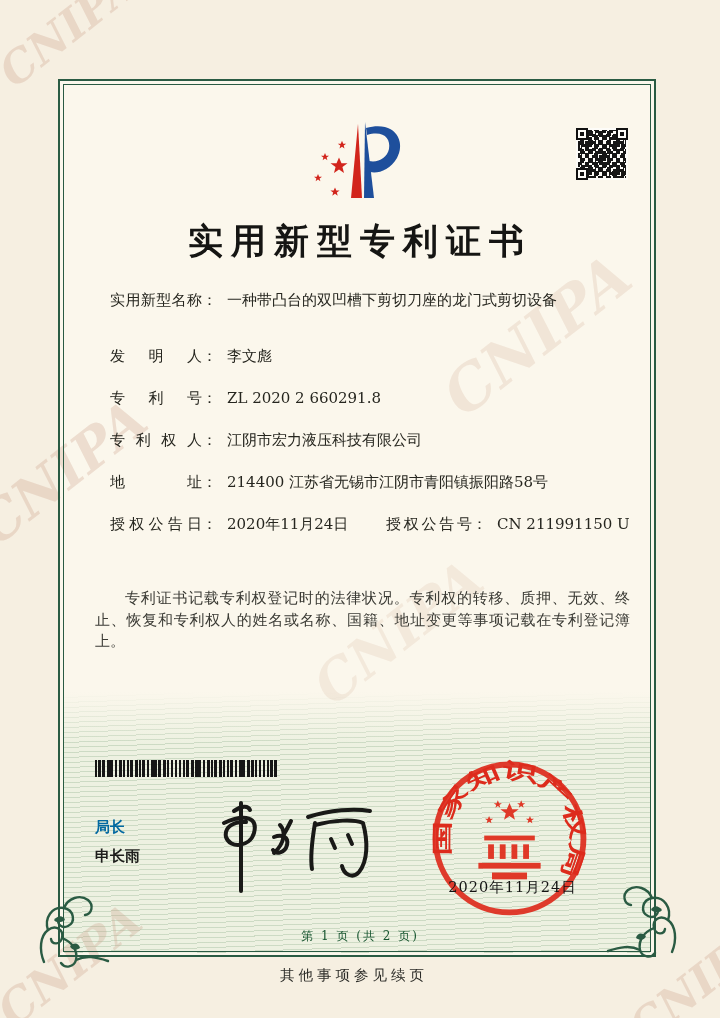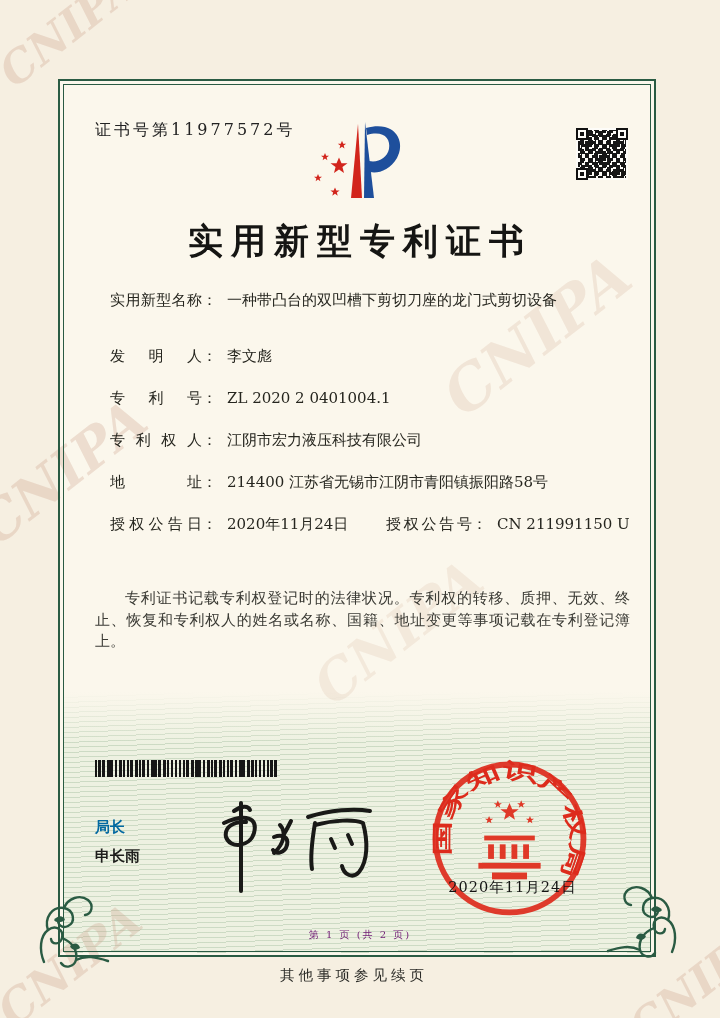--- a/index.html
+++ b/index.html
@@ -82,22 +82,22 @@
     font-weight:700;font-size:15px;color:#1e1e1c;text-align:right;}
   .sig-script{position:absolute;left:196px;top:793px;}
   .sig-script path{stroke:#191917;stroke-width:4;fill:none;stroke-linecap:round;stroke-linejoin:round;}
   
   .seal{position:absolute;left:420px;top:748px;}
   .seal-date{
     position:absolute;left:440px;top:878px;width:145px;text-align:center;
     font-size:14.5px;color:#141414;letter-spacing:1px;
   }
   
-  .pagination{position:absolute;left:0;right:0;top:928px;text-align:center;font-size:10px;
-    letter-spacing:2px;color:#701a75;}
+  .pagination{position:absolute;left:0;right:0;top:928px;text-align:center;font-size:12px;
+    letter-spacing:2px;color:#14532d;}
   .footer-note{position:absolute;left:0;right:12px;top:966px;text-align:center;font-size:14.5px;
     letter-spacing:4px;color:#2c2c28;}
 </style>
 </head>
 <body>
 
 <svg width="0" height="0" style="position:absolute">
   <defs>
     <path id="star5" d="M0,-10 L2.94,-3.09 10,-3.09 4.05,1.18 5.88,8.09 0,4 -5.88,8.09 -4.05,1.18 -10,-3.09 -2.94,-3.09 Z"></path>
   </defs>
@@ -131,21 +131,20 @@
   <svg class="flourish fl-br" viewBox="0 0 80 80">
     <path d="M10,72 C5,60 6,46 14,40 C22,34 30,40 28,48 C26,55 18,55 17,49"></path>
     <path d="M14,40 C10,28 18,16 30,18 C40,20 42,32 34,36 C28,39 22,34 25,28"></path>
     <path d="M30,18 C34,8 46,4 54,10 C60,15 58,24 51,25"></path>
     <path d="M28,48 C38,52 44,60 42,70 C40,77 31,79 27,73"></path>
     <path d="M42,70 C52,65 62,67 74,71"></path>
     <path class="leaf" d="M20,30 C24,25 29,25 31,30 C27,33 22,33 20,30 Z"></path>
     <path class="leaf" d="M36,56 C40,52 45,53 46,58 C42,61 37,60 36,56 Z"></path>
   </svg>
 
-  <div class="cert-no">证书号第11977572号</div>
 
   <svg class="logo" width="120" height="95" viewBox="0 0 120 95">
     <use href="#star5" transform="translate(44,31) scale(0.42)" fill="#d2251c"></use>
     <use href="#star5" transform="translate(27,43) scale(0.40)" fill="#d2251c"></use>
     <use href="#star5" transform="translate(41,52) scale(0.85)" fill="#d2251c"></use>
     <use href="#star5" transform="translate(20,64) scale(0.40)" fill="#d2251c"></use>
     <use href="#star5" transform="translate(37,78) scale(0.46)" fill="#d2251c"></use>
     <path d="M60,10 L64,84 L53,84 Z" fill="#d2251c"></path>
     <path d="M67,8 L76,84 L66,84 Z" fill="#1e4f9c"></path>
     <path d="M68,14 C98,6 108,28 99,44 C92,56 80,60 72,58 L71,47 C80,49 89,44 91,35 C93,24 85,16 69,21 Z" fill="#1e4f9c"></path>
@@ -160,21 +159,21 @@
   <div class="title">实用新型专利证书</div>
 
   <div class="fields">
     <div class="frow first">
       <span class="flabel">实用新型名称</span><span class="fcolon">：</span><span class="fvalue">一种带凸台的双凹槽下剪切刀座的龙门式剪切设备</span>
     </div>
     <div class="frow">
       <span class="flabel">发明人</span><span class="fcolon">：</span><span class="fvalue">李文彪</span>
     </div>
     <div class="frow">
-      <span class="flabel">专利号</span><span class="fcolon">：</span><span class="fvalue">ZL 2020 2 0401004.1</span>
+      <span class="flabel">专利号</span><span class="fcolon">：</span><span class="fvalue">ZL 2020 2 660291.8</span>
     </div>
     <div class="frow">
       <span class="flabel">专利权人</span><span class="fcolon">：</span><span class="fvalue">江阴市宏力液压科技有限公司</span>
     </div>
     <div class="frow">
       <span class="flabel">地址</span><span class="fcolon">：</span><span class="fvalue">214400 江苏省无锡市江阴市青阳镇振阳路58号</span>
     </div>
     <div class="frow">
       <span class="flabel">授权公告日</span><span class="fcolon">：</span><span class="fvalue">2020年11月24日</span>
       <span class="fpair2">

